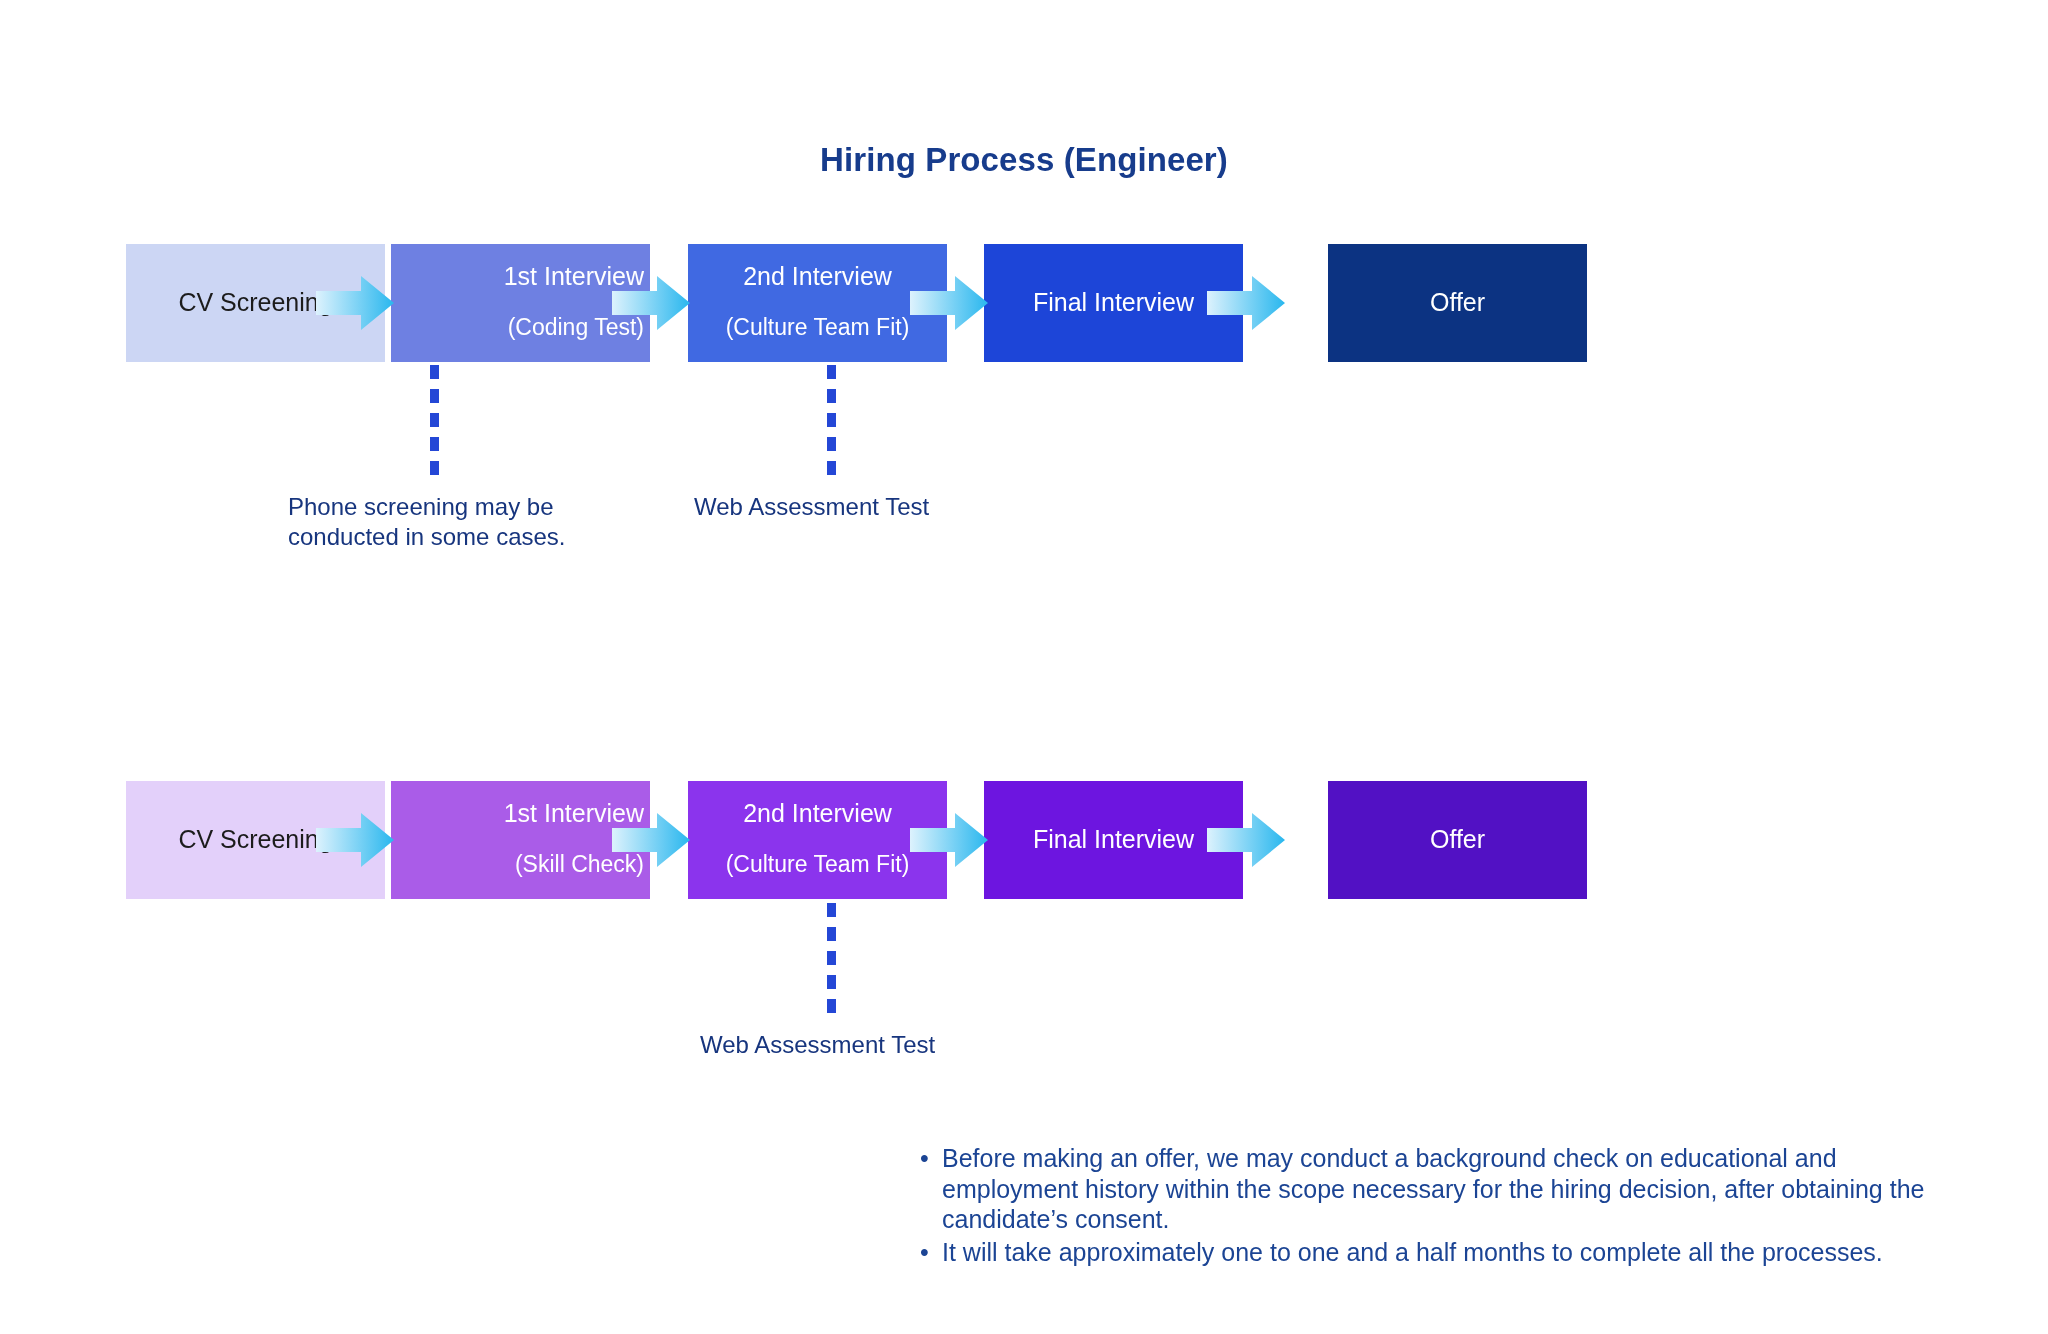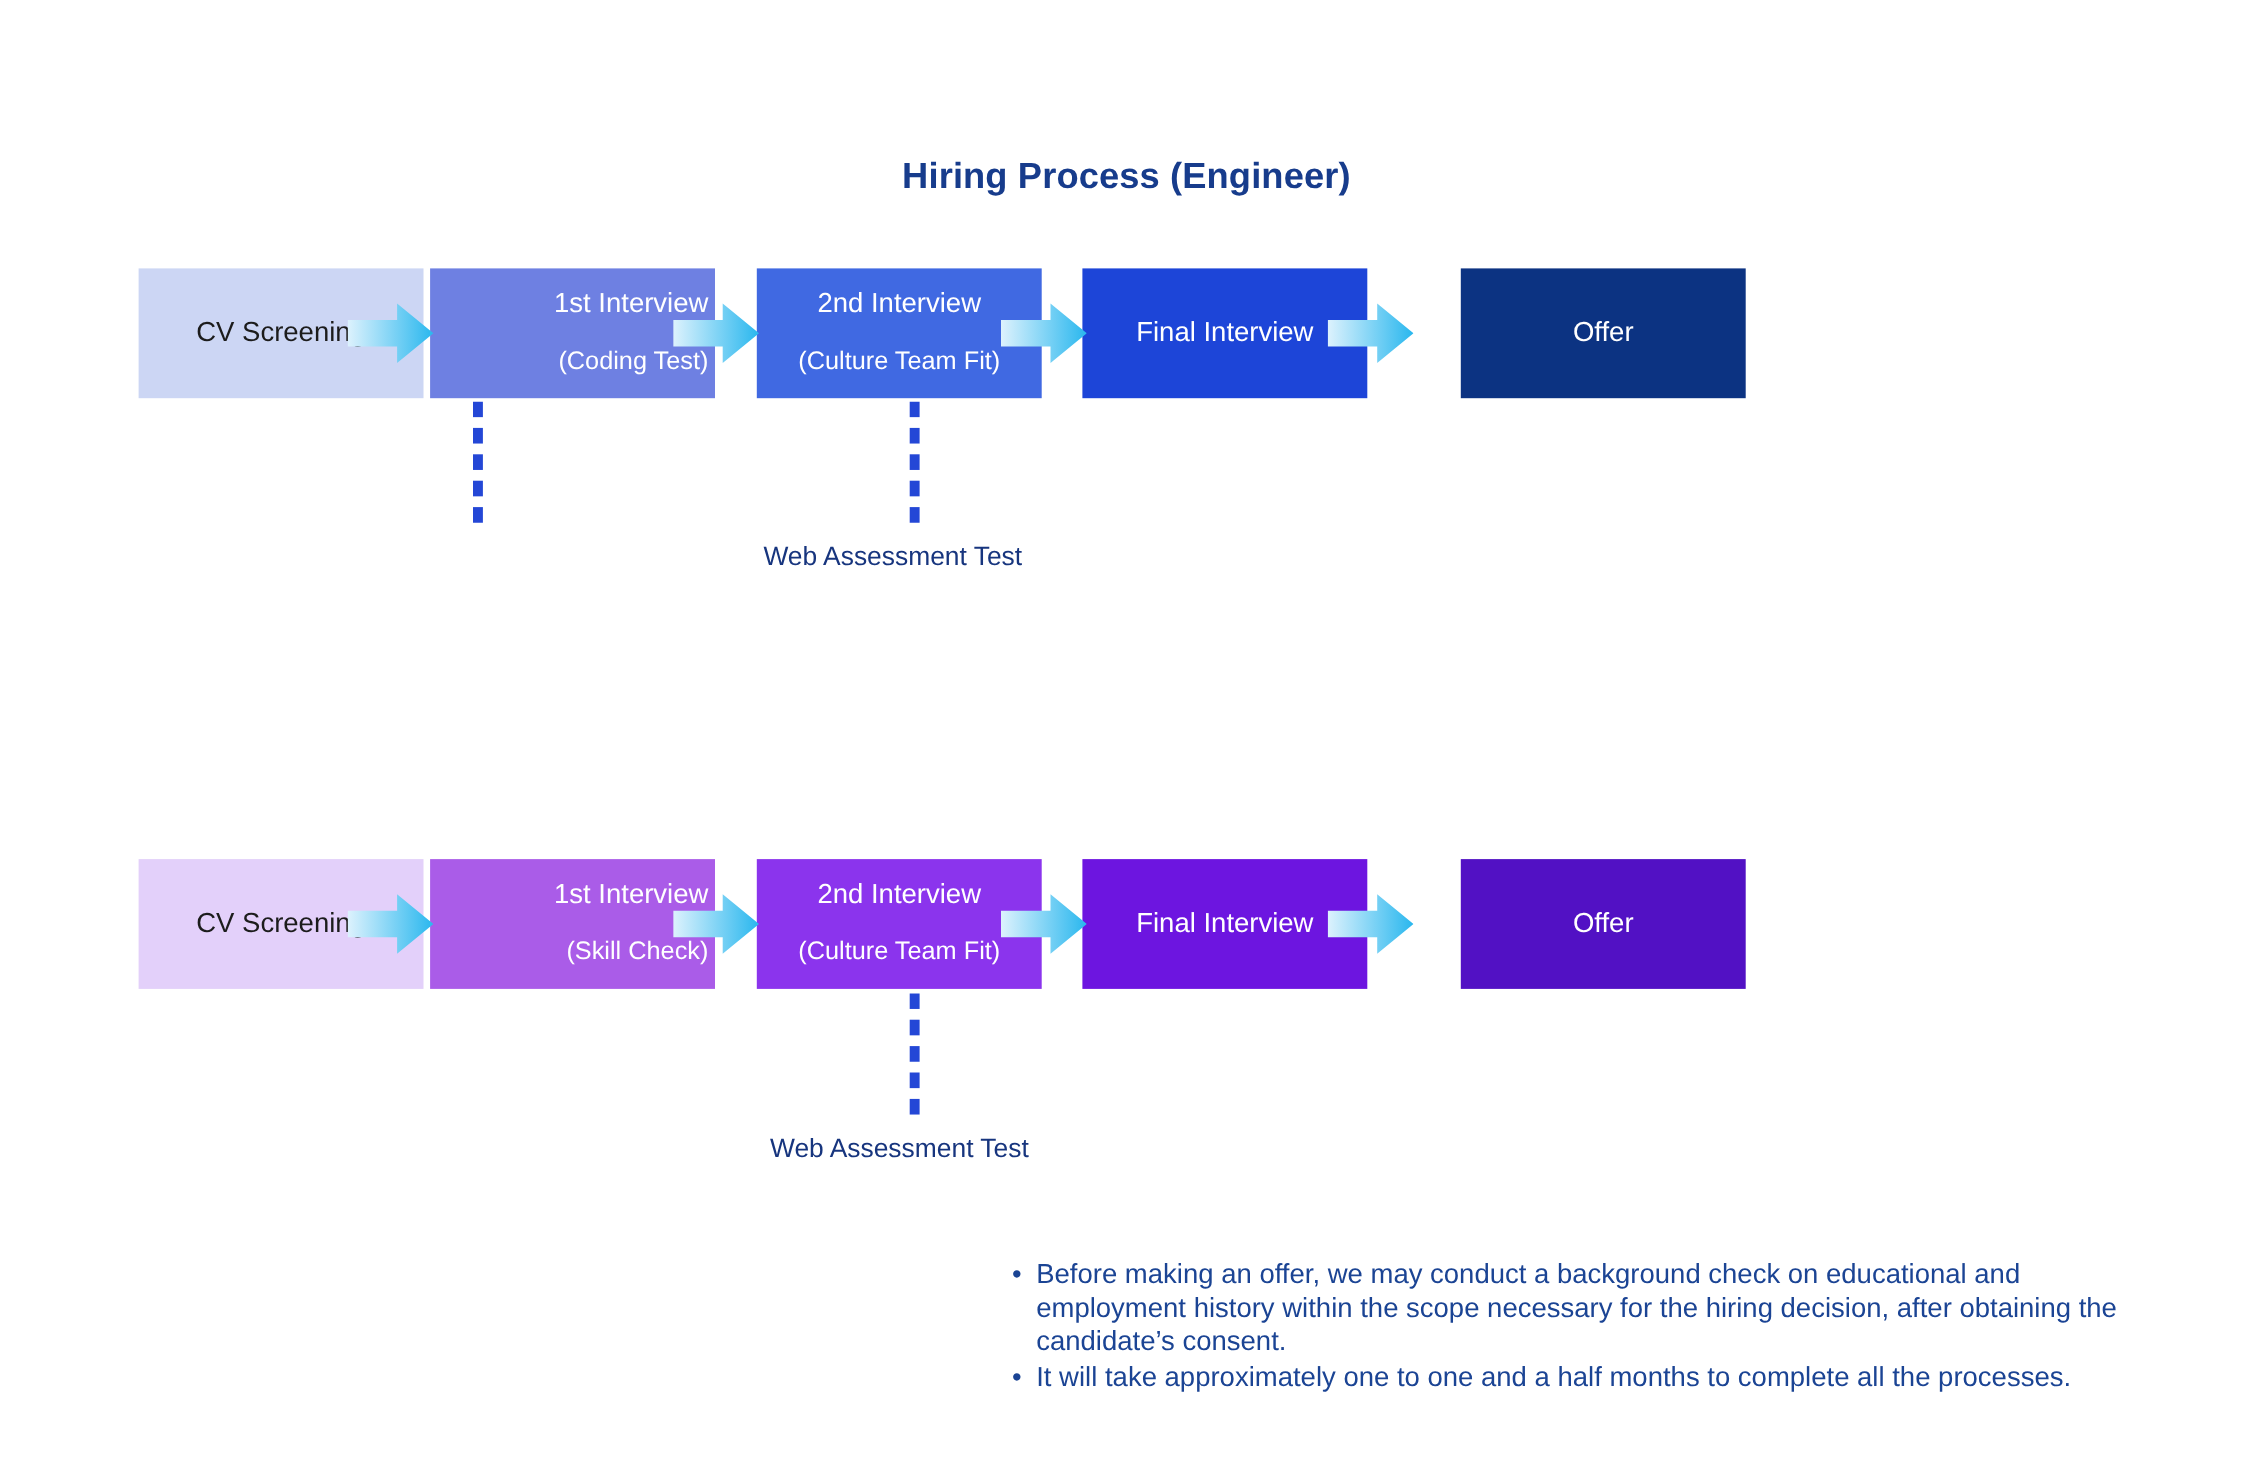--- a/index.html
+++ b/index.html
@@ -211,20 +211,24 @@
           </linearGradient>
         </defs>
         <polygon points="0,17 45,17 45,2 78,29 45,56 45,41 0,41" fill="url(#agE3)"></polygon>
       </svg>
     </div>
   </div>
 
   <div class="dash-line" style="left:430px; top:365px; height:112px;"></div>
   <div class="dash-line" style="left:827px; top:365px; height:112px;"></div>
 
+  <div class="note" style="left:288px; top:492px; width:360px;">
+    <div>Phone screening may be</div>
+    <div>conducted in some cases.</div>
+  </div>
   <div class="note" style="left:694px; top:492px; width:340px;">
     <div>Web Assessment Test</div>
   </div>
 
 
   <div id="flow-business" class="flow-row">
 
     <div class="stage-box pos-0" id="bus-stage-0" style="background: rgb(227, 208, 250); color: rgb(28, 28, 28);">
       <span class="stage-label">CV Screening</span>
     </div>

